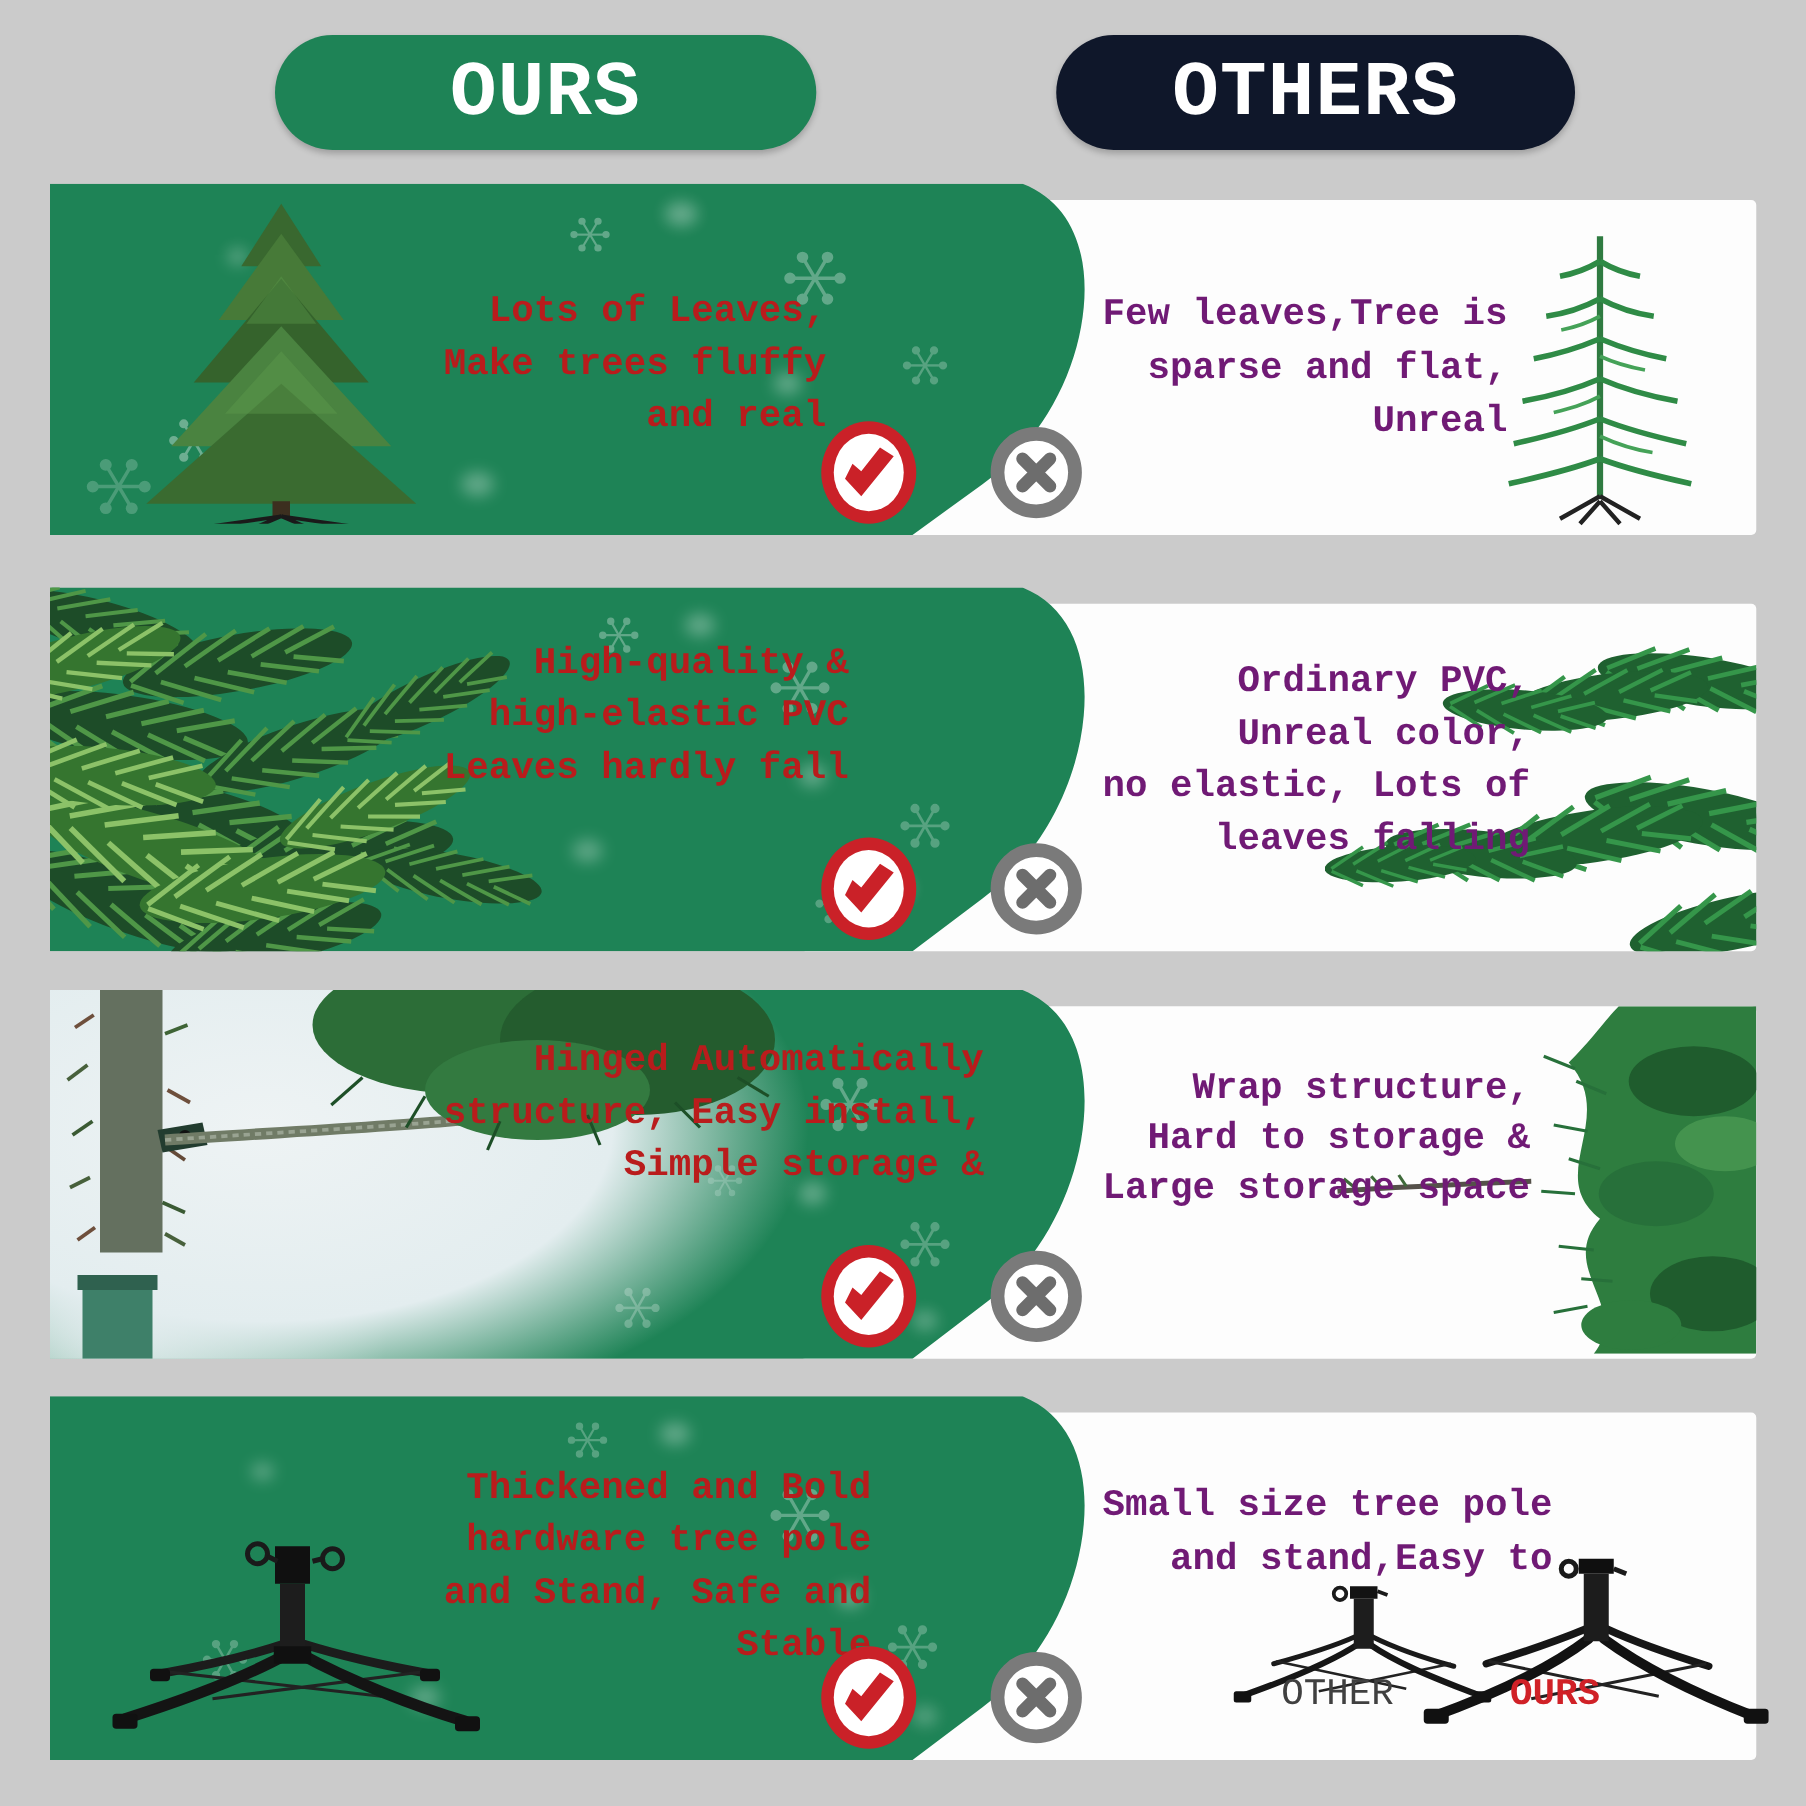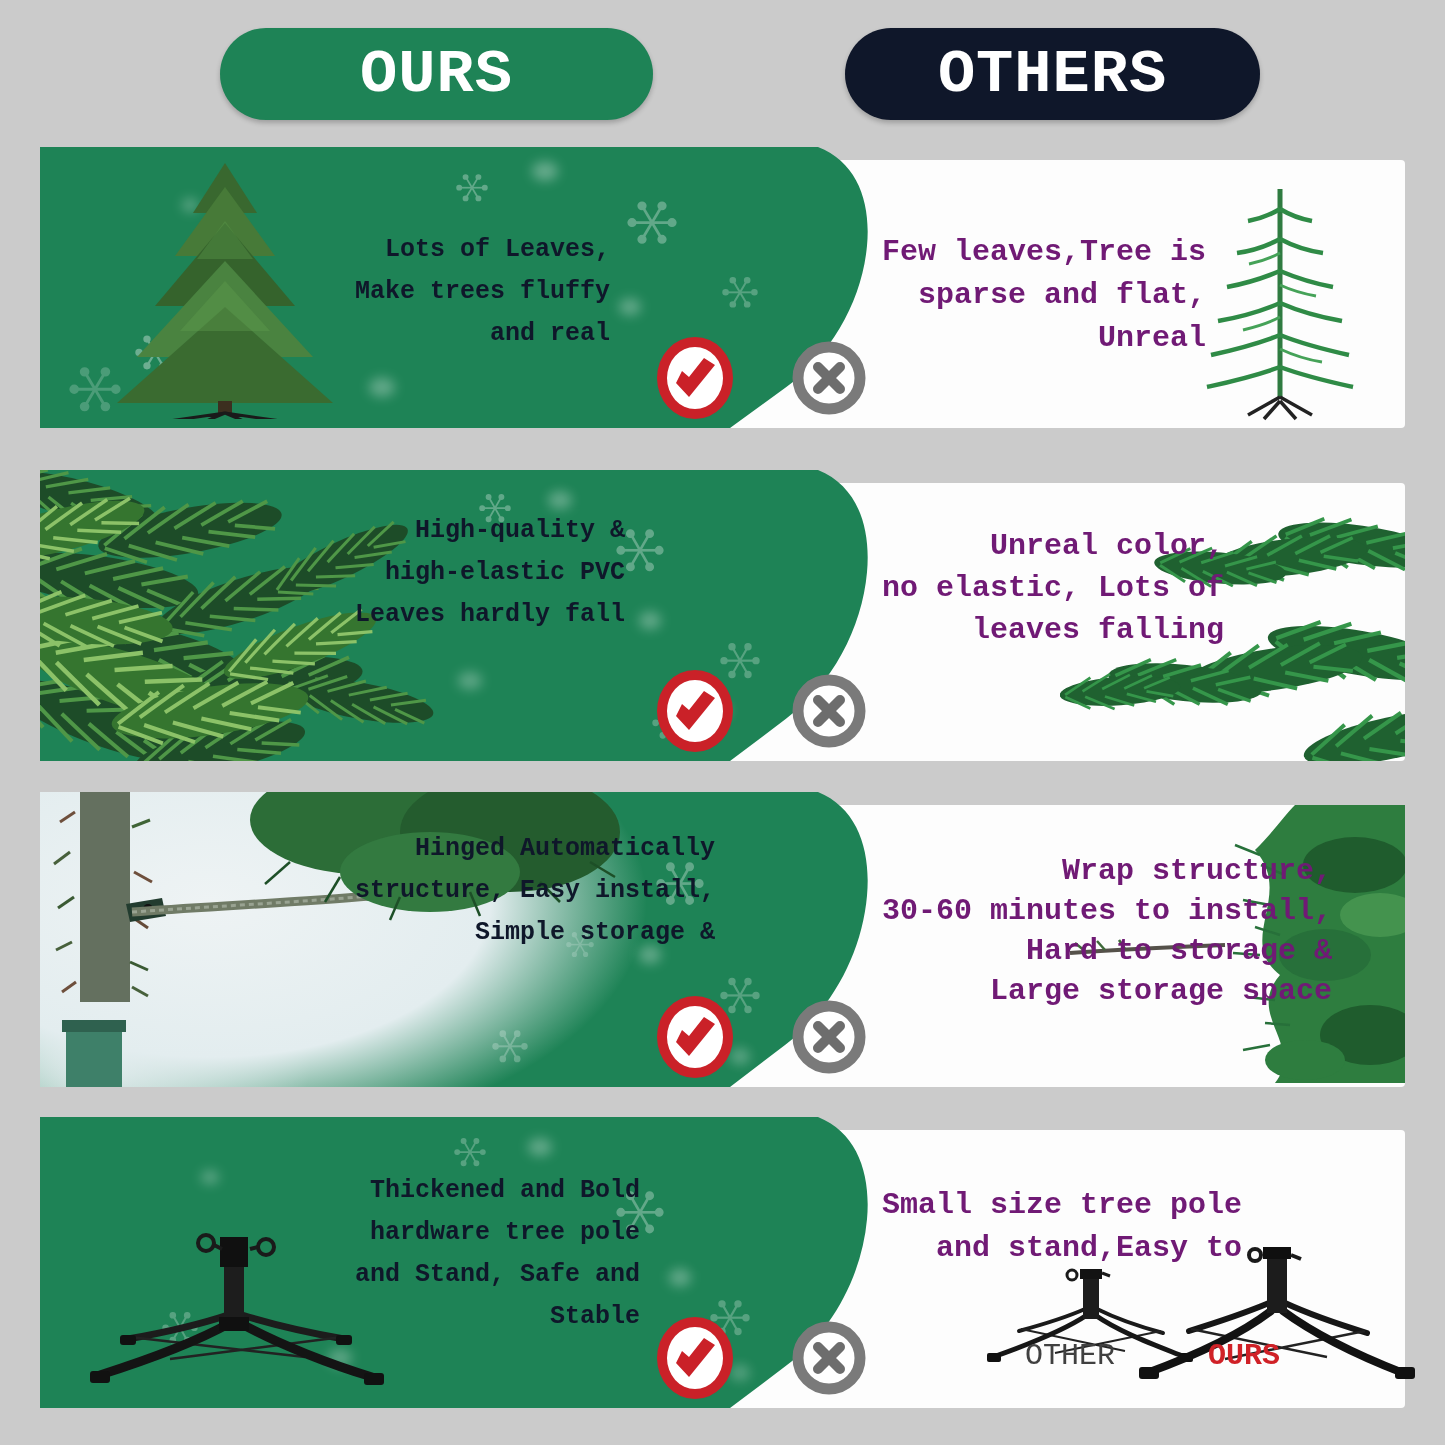--- a/index.html
+++ b/index.html
@@ -19,21 +19,21 @@
   #row2{top:470px;height:291px;}
   #row3{top:792px;height:295px;}
   #row4{top:1117px;height:291px;}
 
   .panel{position:absolute;left:600px;right:0;top:13px;bottom:0;background:#fdfdfd;
          border-radius:4px;z-index:1;}
   .blob{position:absolute;left:0;top:0;width:830px;height:100%;z-index:2;}
   .art{position:absolute;z-index:3;}
   .art4{position:absolute;z-index:4;}
 
-  .gtext{position:absolute;left:315px;color:#0f172a;font-weight:700;font-size:25px;
+  .gtext{position:absolute;left:315px;color:#b91c1c;font-weight:700;font-size:30px;
          line-height:42px;z-index:6;white-space:nowrap;}
   .wtext{position:absolute;left:842px;color:#701a75;font-weight:700;font-size:30px;
          line-height:42px;z-index:5;white-space:nowrap;}
 
   .badge{position:absolute;z-index:7;}
   .badge-check{left:616px;bottom:8px;}
   .badge-x{left:752px;bottom:13px;z-index:4;}
 
   .lightbg{position:absolute;left:0;top:0;width:660px;height:100%;z-index:3;
     background:
@@ -270,20 +270,21 @@
       <use href="#fanB" transform="translate(60,208) rotate(-4) scale(1.1)"></use>
       <use href="#fanB" transform="translate(330,255) rotate(-12) scale(1.6)"></use>
     </svg>
 
     <div class="gtext" style="top:40px">
       <div>High-quality &amp;</div>
       <div>high-elastic PVC</div>
       <div>Leaves hardly fall</div>
     </div>
     <div class="wtext" style="top:55px">
+      <div>Ordinary PVC,</div>
       <div>Unreal color,</div>
       <div>no elastic, Lots of</div>
       <div>leaves falling</div>
     </div>
 
     <svg class="badge badge-check" width="78" height="84" viewBox="0 0 78 84">
       <ellipse cx="39" cy="42" rx="38" ry="41" fill="#ca2128"></ellipse>
       <ellipse cx="39" cy="42" rx="28" ry="31" fill="#ffffff"></ellipse>
       <path d="M20,47 L33,61 L59,29 L48,22 L33,41 L26,35 Z" fill="#ca2128"></path>
     </svg>
@@ -386,21 +387,20 @@
       </g>
     </svg>
 
     <div class="gtext" style="top:36px">
       <div>Hinged Automatically</div>
       <div>structure, Easy install,</div>
       <div>Simple storage &amp;</div>
     </div>
     <div class="wtext" style="top:59px;line-height:40px">
       <div>Wrap structure,</div>
-      <div>30-60 minutes to install,</div>
       <div>Hard to storage &amp;</div>
       <div>Large storage space</div>
     </div>
 
     <svg class="badge badge-check" width="78" height="84" viewBox="0 0 78 84">
       <ellipse cx="39" cy="42" rx="38" ry="41" fill="#ca2128"></ellipse>
       <ellipse cx="39" cy="42" rx="28" ry="31" fill="#ffffff"></ellipse>
       <path d="M20,47 L33,61 L59,29 L48,22 L33,41 L26,35 Z" fill="#ca2128"></path>
     </svg>
     <svg class="badge badge-x" width="74" height="74" viewBox="0 0 74 74">

